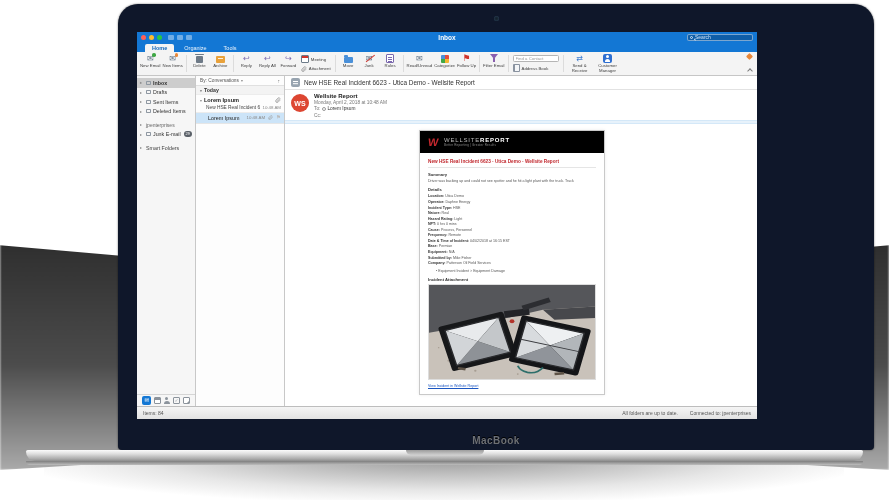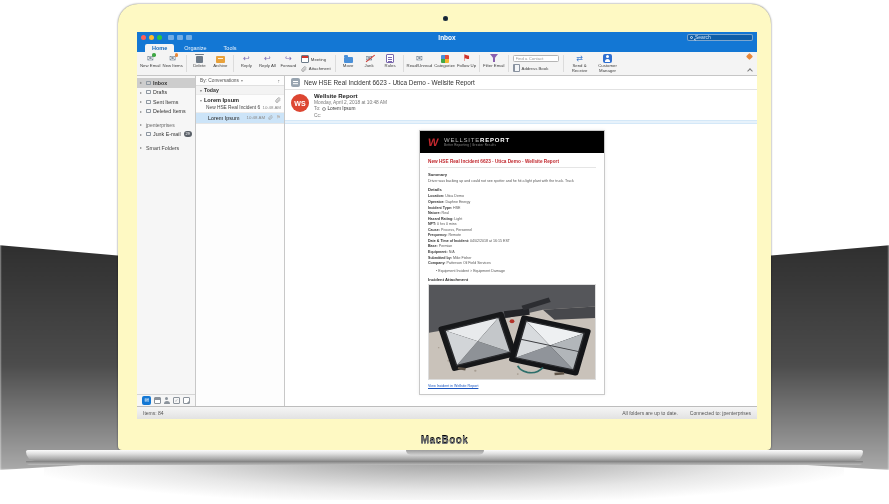--- a/index.html
+++ b/index.html
@@ -8,21 +8,21 @@
   .stage{position:relative;width:889px;height:504px;background:#fff;overflow:hidden}
 
   
   .shadow-left,.shadow-right{position:absolute;top:236px;height:234px;width:190px;z-index:1;filter:blur(1px)}
   .shadow-left{left:0;background:linear-gradient(180deg,#2d2d2d 0%,#4c4c4c 55%,#aaa 100%);clip-path:polygon(0 4%,100% 11%,100% 95%,0 100%)}
   .shadow-right{right:0;background:linear-gradient(180deg,#2d2d2d 0%,#4c4c4c 55%,#aaa 100%);clip-path:polygon(0 11%,100% 4%,100% 100%,0 95%)}
   .floor-shadow{position:absolute;left:44px;top:456px;width:800px;height:44px;z-index:0;
     background:radial-gradient(ellipse at 50% 0%,rgba(40,40,40,.5) 0%,rgba(120,120,120,.18) 55%,rgba(255,255,255,0) 78%)}
 
   
-  .bezel{position:absolute;left:118px;top:4px;width:653px;height:446px;background:#fef9c3;border-radius:20px 20px 4px 4px;z-index:2;box-shadow:0 0 2px rgba(0,0,0,.6)}
+  .bezel{position:absolute;left:118px;top:4px;width:756px;height:446px;background:#0f172a;border-radius:20px 20px 4px 4px;z-index:2;box-shadow:0 0 2px rgba(0,0,0,.6)}
   .camera{position:absolute;left:50%;top:12px;width:5px;height:5px;margin-left:-2px;border-radius:50%;background:#15222e;box-shadow:inset 0 0 1px #3c5possible}
   .camera{box-shadow:inset 0 0 1.5px #3d5a78}
   .brandlabel{position:absolute;left:0;right:0;bottom:4px;text-align:center;font-size:10px;letter-spacing:.4px;color:#6d7075;font-weight:bold;text-shadow:0 -1px 0 #000}
   .base{position:absolute;left:26px;top:450px;width:837px;height:11px;z-index:3;border-radius:2px 2px 10px 10px;
     background:linear-gradient(180deg,#fbfbfb 0%,#dedede 35%,#ababab 80%,#8e8e8e 100%)}
   .base-notch{position:absolute;left:50%;top:0;width:78px;height:5px;margin-left:-39px;border-radius:0 0 8px 8px;
     background:linear-gradient(180deg,#9c9c9c,#cfcfcf)}
   .base-lip{position:absolute;left:26px;top:461px;width:837px;height:4px;z-index:3;border-radius:0 0 14px 14px;
     background:linear-gradient(180deg,#7e7e7e,#bdbdbd)}
 

